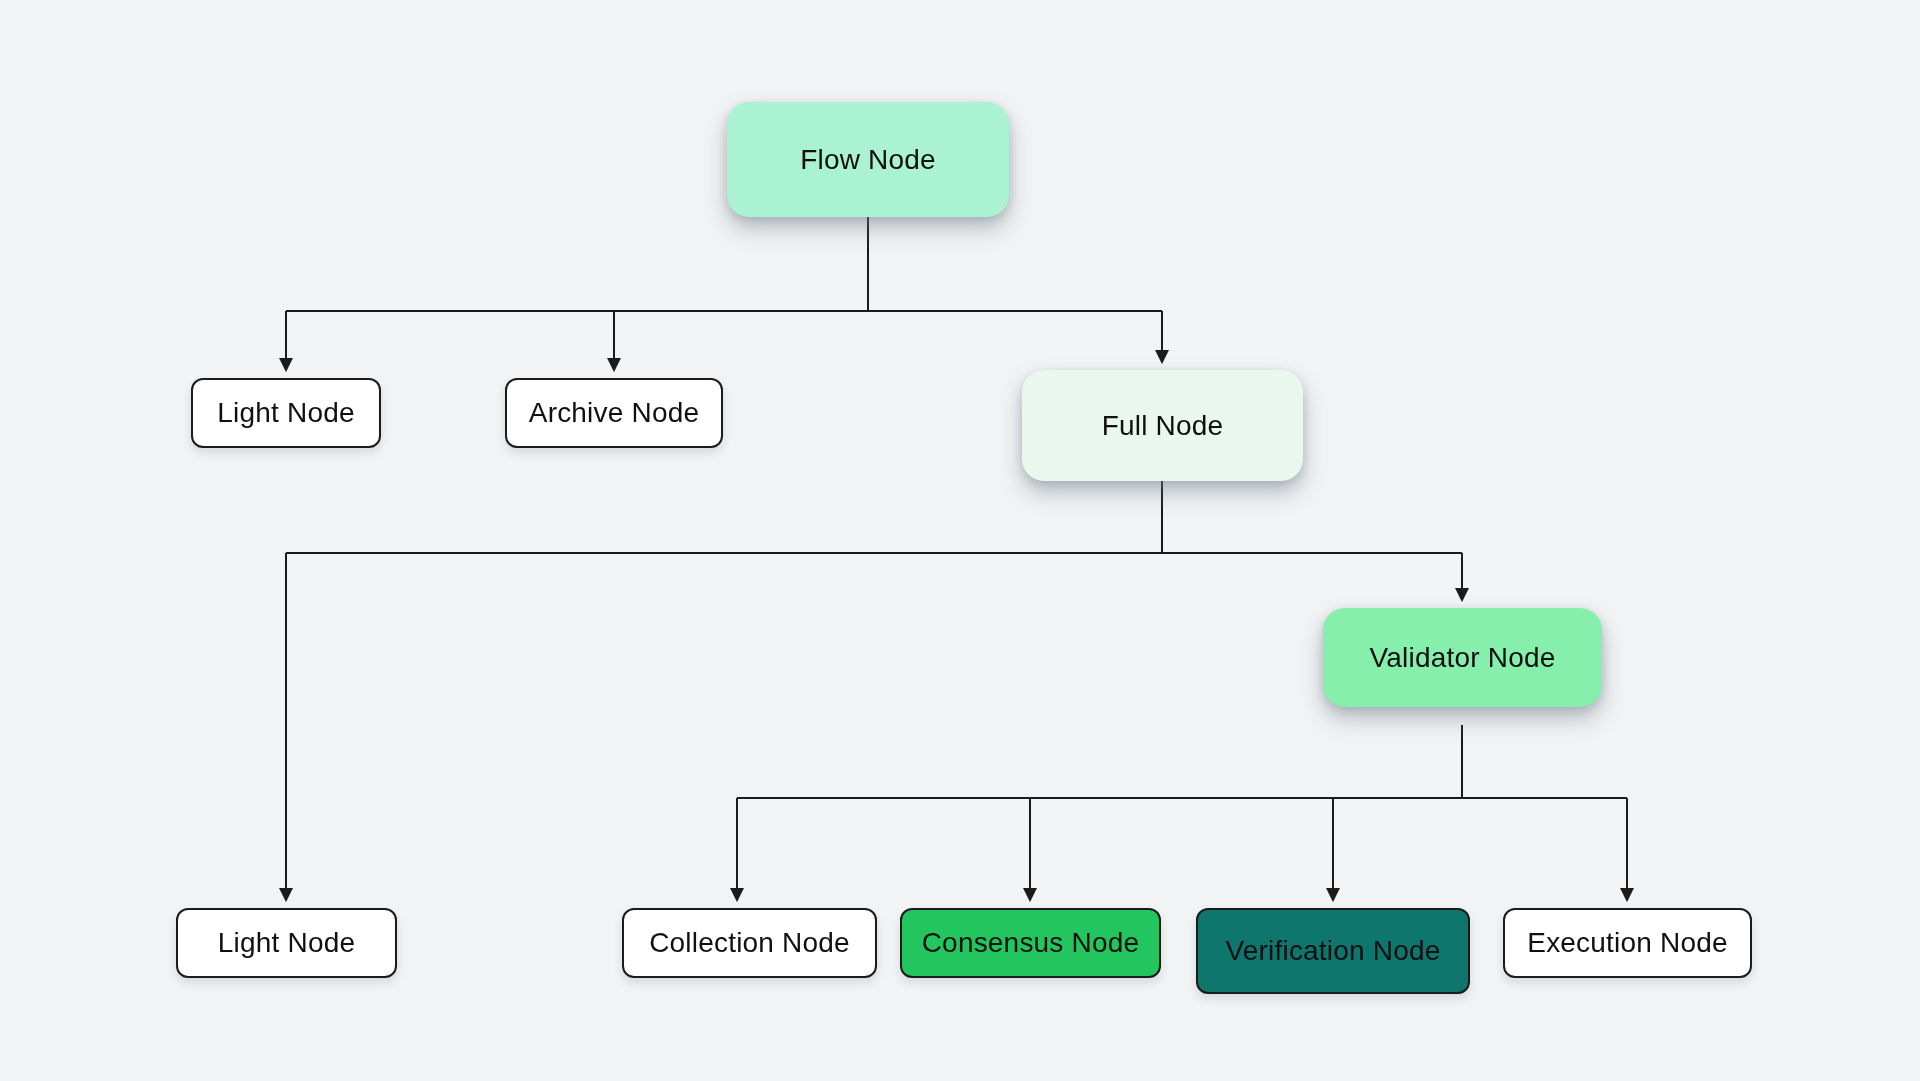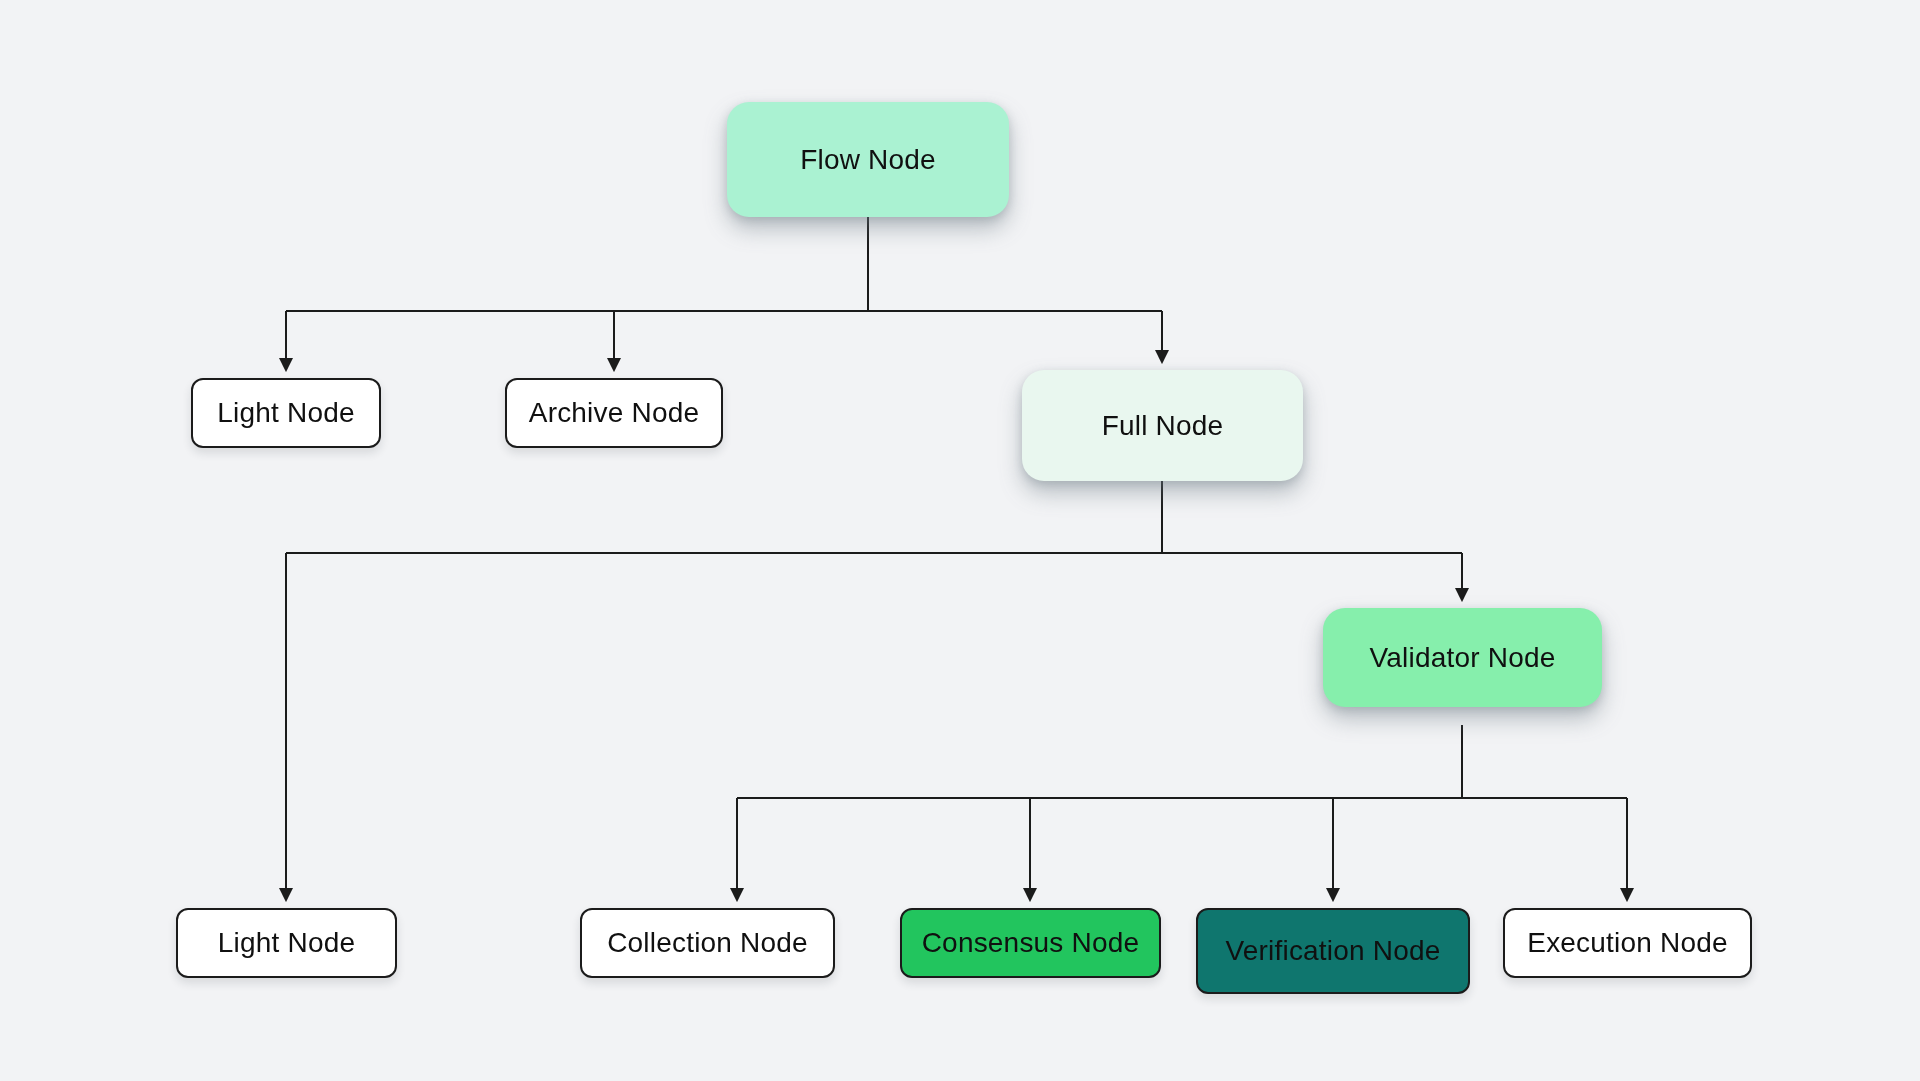--- a/index.html
+++ b/index.html
@@ -79,21 +79,21 @@
       </div>
       <div class="node node-highlight" style="left: 1022px; top: 370px; width: 281px; height: 111px; background: rgb(233, 247, 239);">
         <span>Full Node</span>
       </div>
       <div class="node node-highlight" style="left: 1323px; top: 608px; width: 279px; height: 99px; background: #86efac;">
         <span>Validator Node</span>
       </div>
       <div class="node node-plain" style="left: 176px; top: 908px; width: 221px; height: 70px; background: rgb(255, 255, 255);">
         <span>Light Node</span>
       </div>
-      <div class="node node-plain" style="left: 580px; top: 908px; width: 255px; height: 70px; background: rgb(255, 255, 255);">
+      <div class="node node-plain" style="left: 622px; top: 908px; width: 255px; height: 70px; background: rgb(255, 255, 255);">
         <span>Collection Node</span>
       </div>
       <div class="node node-plain" style="left: 900px; top: 908px; width: 261px; height: 70px; background: #22c55e;">
         <span>Consensus Node</span>
       </div>
       <div class="node node-plain" style="left: 1196px; top: 908px; width: 274px; height: 86px; background: #0f766e;">
         <span>Verification Node</span>
       </div>
       <div class="node node-plain" style="left: 1503px; top: 908px; width: 249px; height: 70px; background: rgb(255, 255, 255);">
         <span>Execution Node</span>

